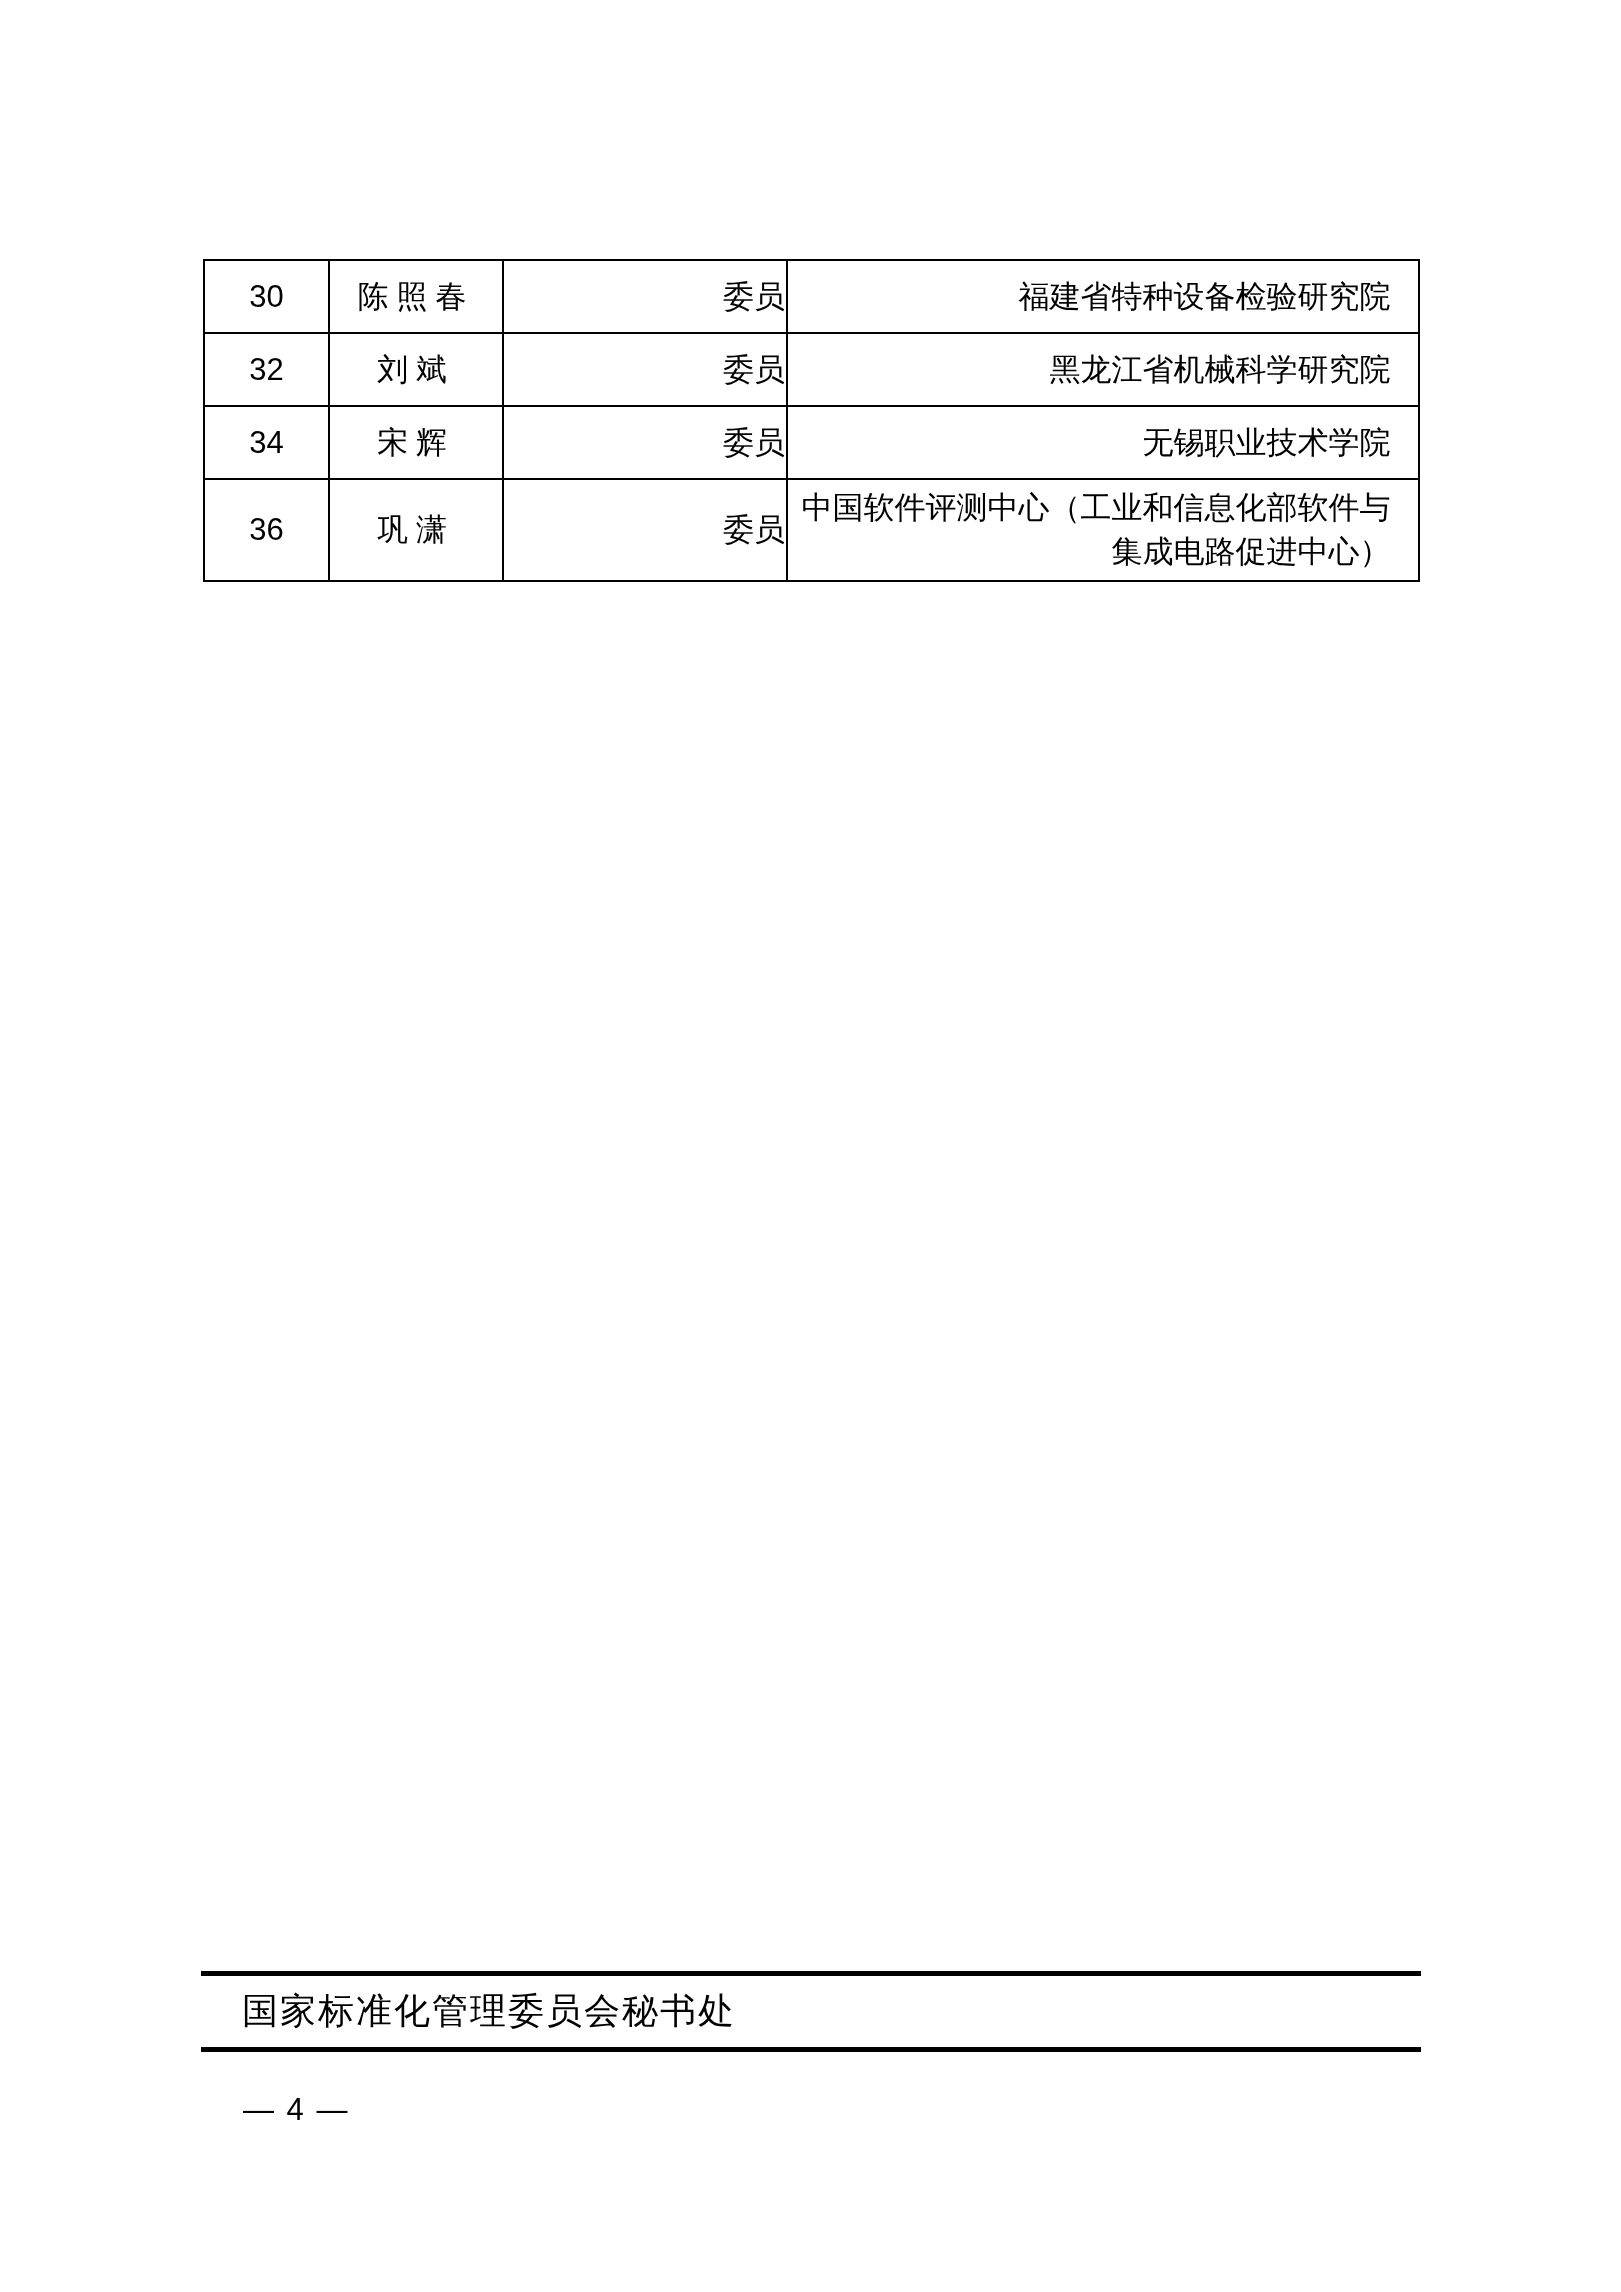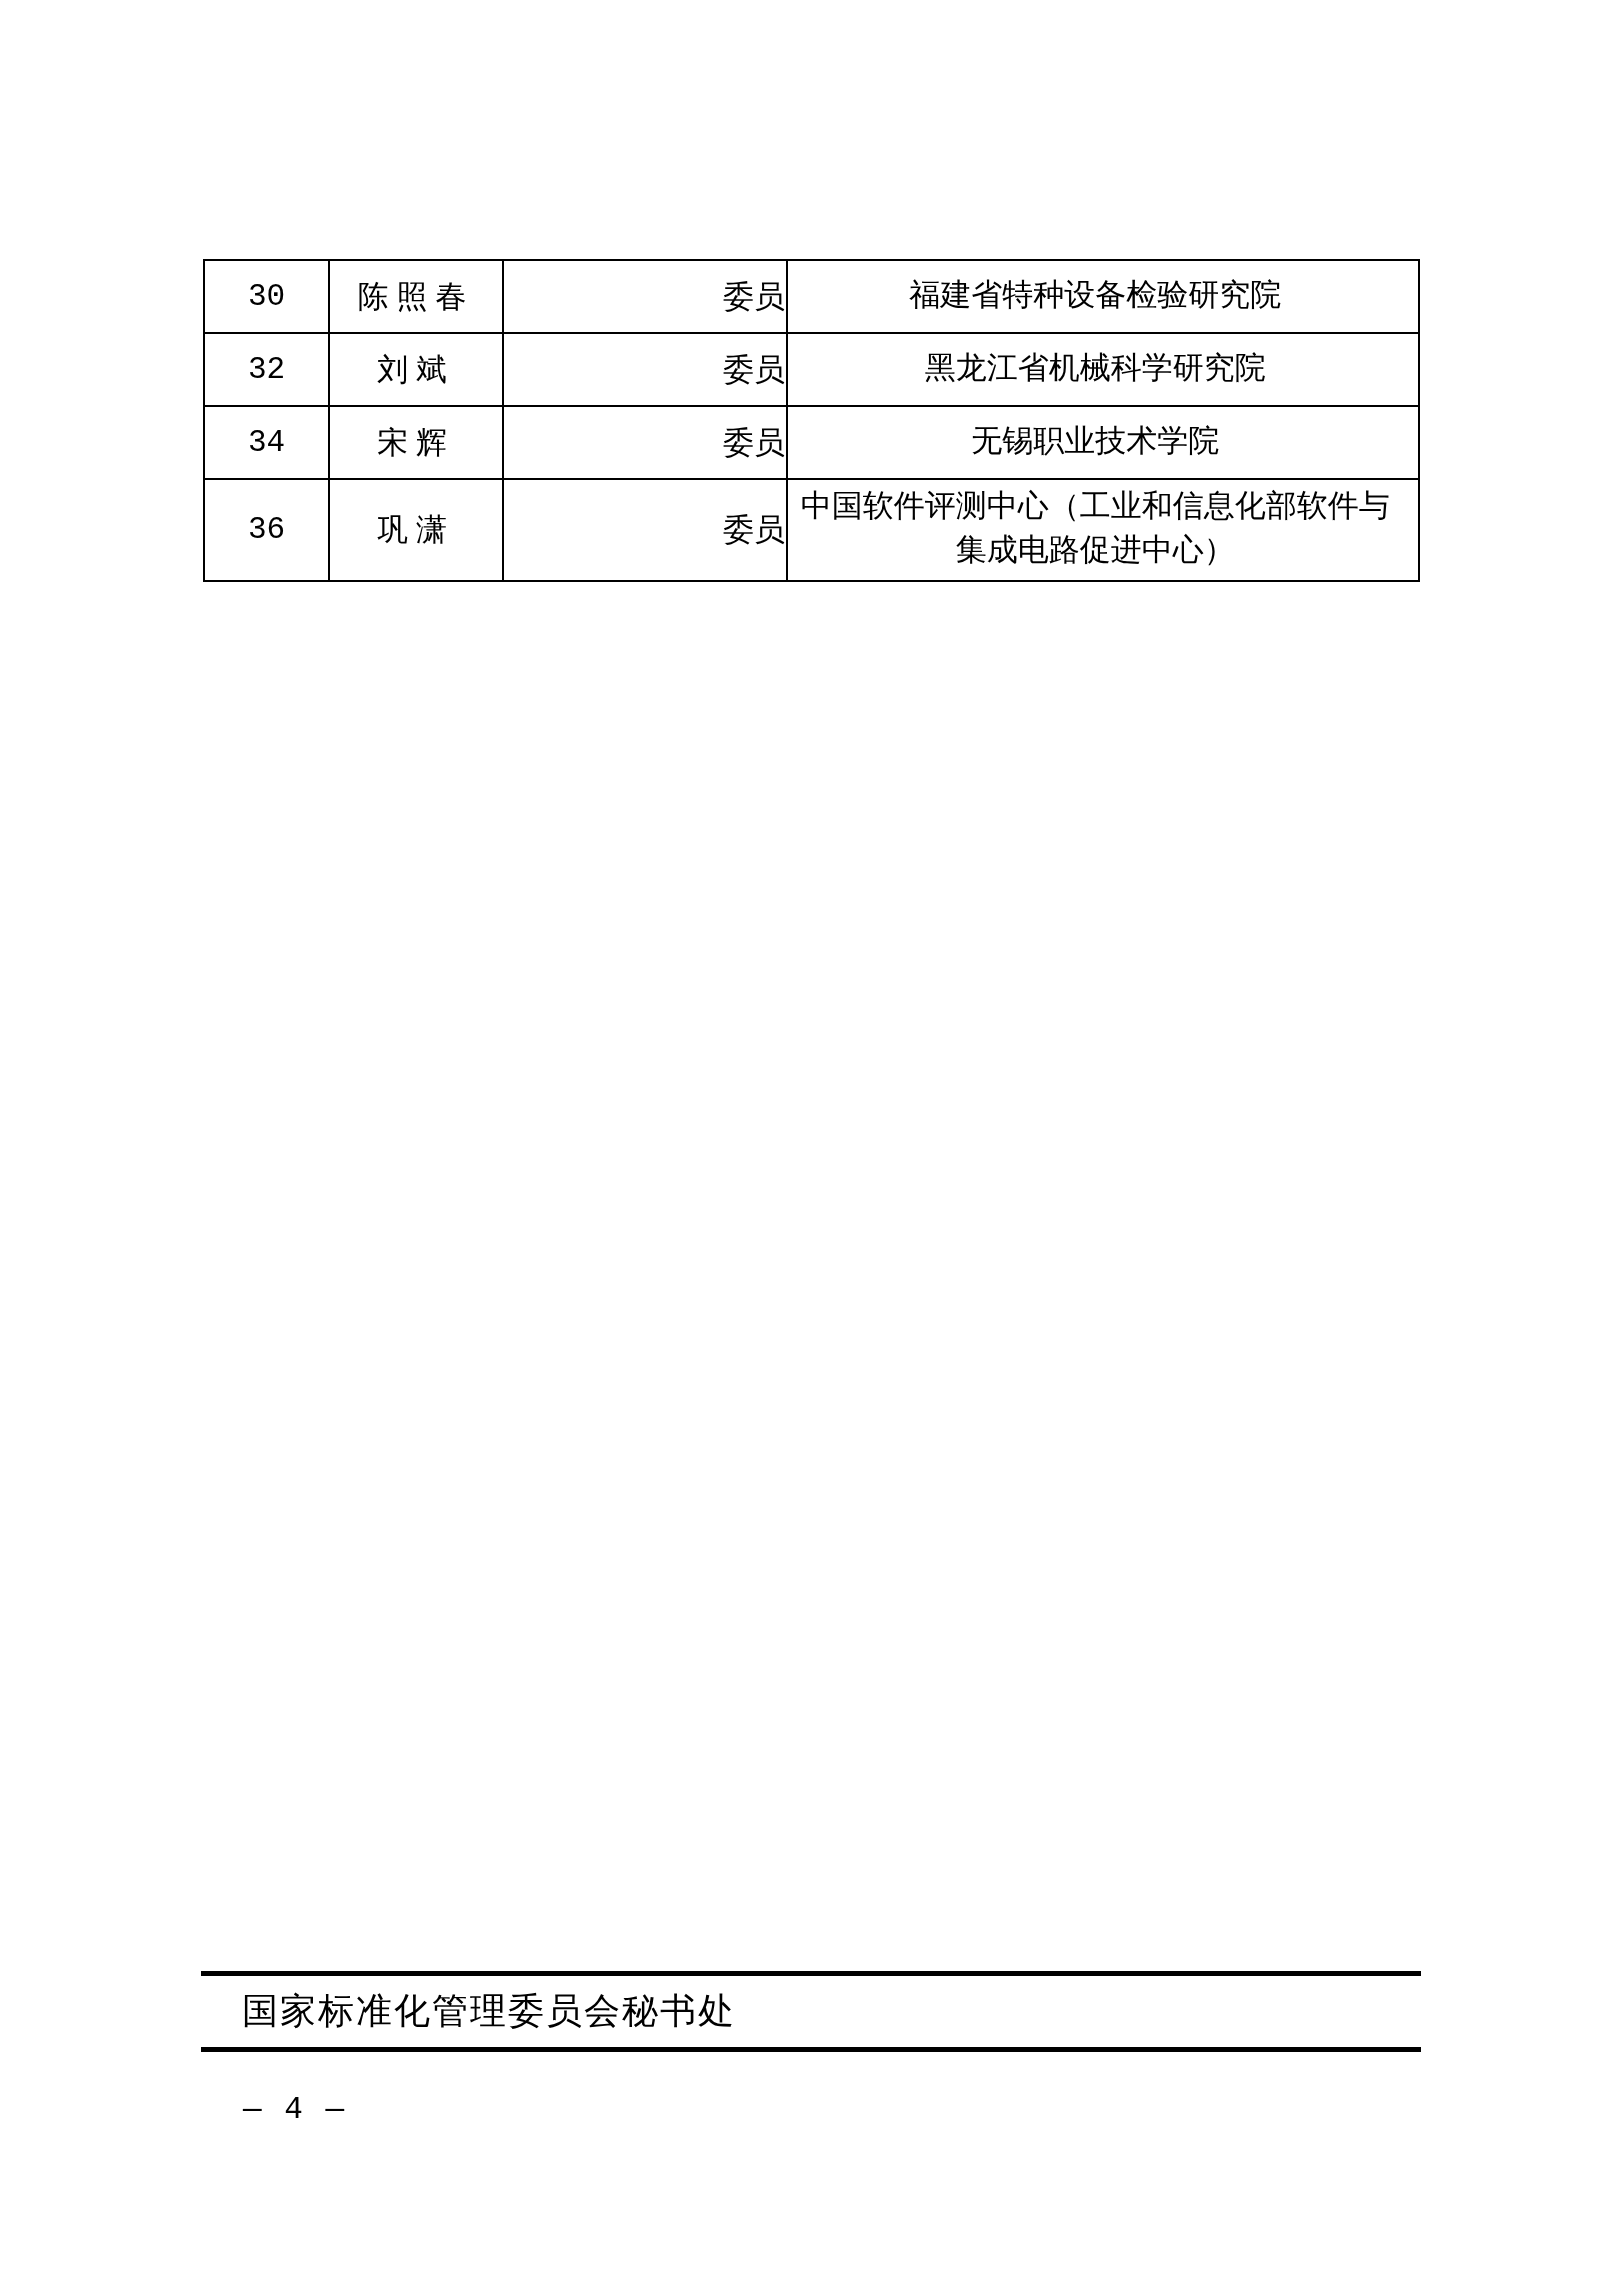--- a/index.html
+++ b/index.html
@@ -4,21 +4,21 @@
 <style>
   html, body { margin: 0; padding: 0; background: #e8e8e8; }
   * { box-sizing: border-box; }
 
   .page {
     position: relative;
     width: 1621px;
     height: 2293px;
     margin: 0 auto;
     background: #ffffff;
-    font-family: Liberation Mono, monospace;
+    font-family: Liberation Sans, sans-serif;
     color: #000000;
     overflow: hidden;
   }
 
   
   .member-table {
     position: absolute;
     left: 203px;
     top: 259px;
     width: 1216px;
@@ -31,21 +31,21 @@
     vertical-align: middle;
     overflow: hidden;
   }
   .member-table tr { height: 73px; }
   .member-table tr.tall-row { height: 96px; }
 
   .cell-no   { text-align: center; }
   .cell-name { text-align: center; letter-spacing: 7.8px; }
   .cell-role { text-align: right; }
   .cell-org  {
-    text-align: center;
+    text-align: right;
     padding: 5.9px 27.4px 5.9px 11.8px;
     line-height: 44px;
   }
 
   
   .footer-rule {
     position: absolute;
     left: 201px;
     width: 1220px;
     height: 4.9px;

